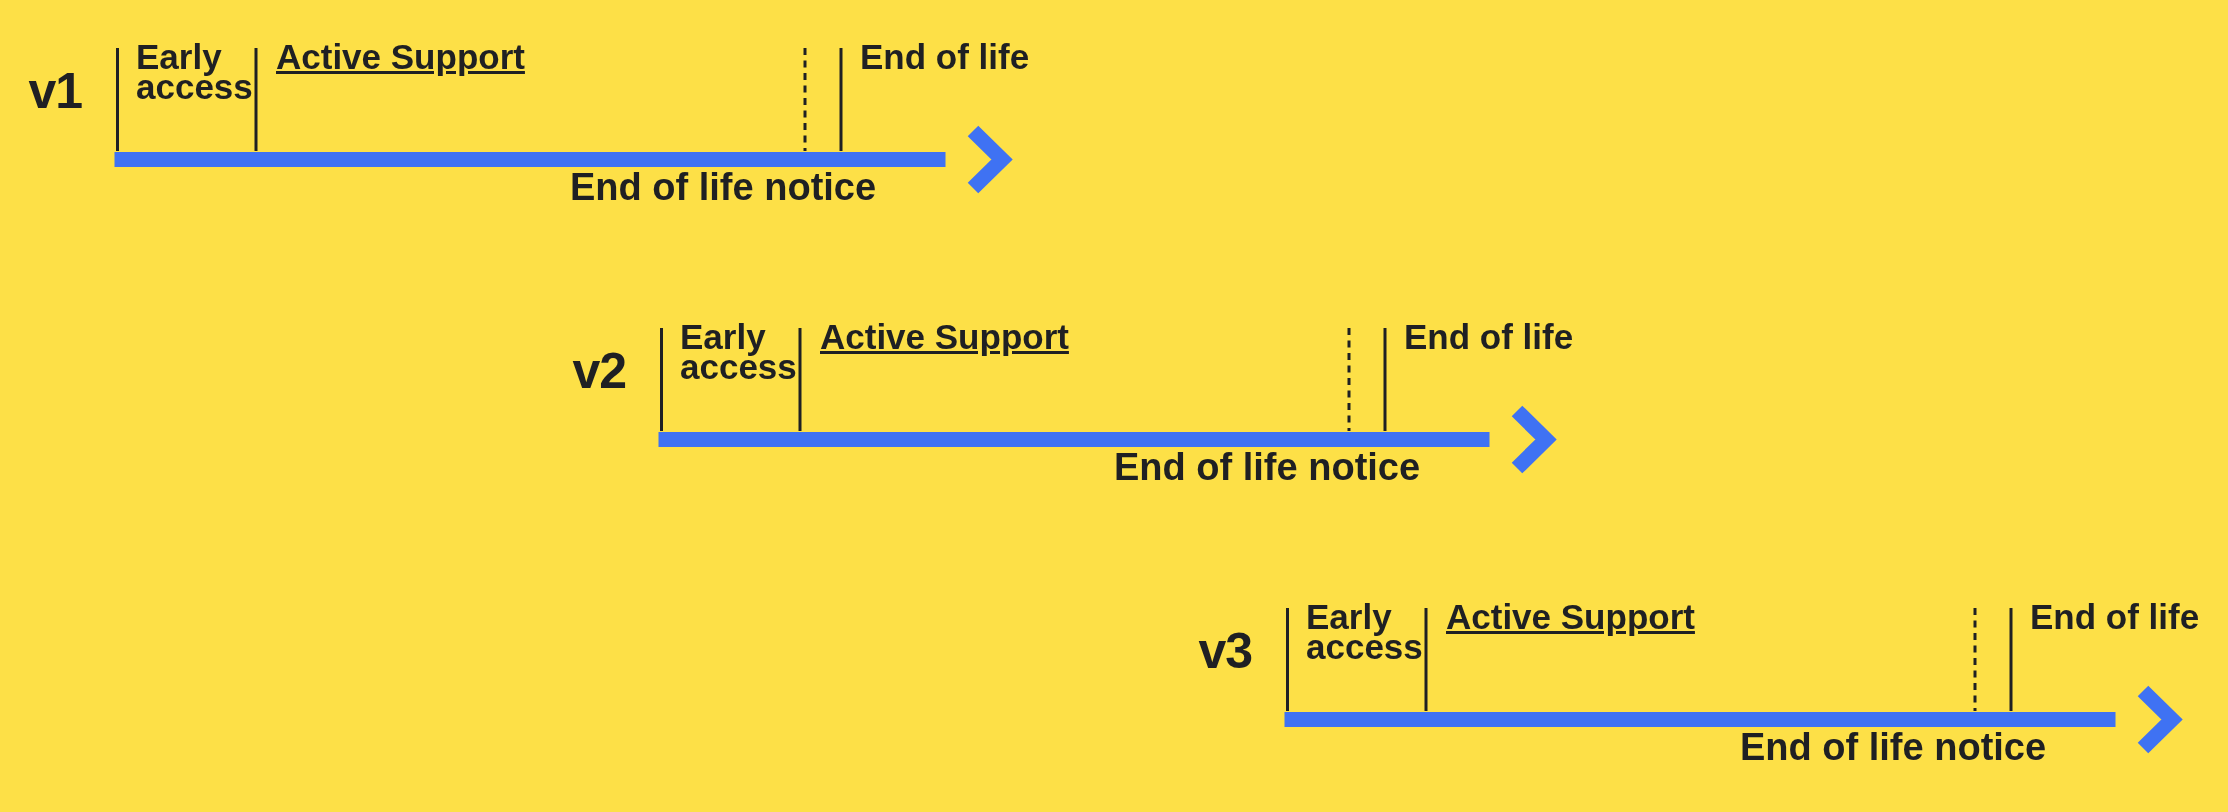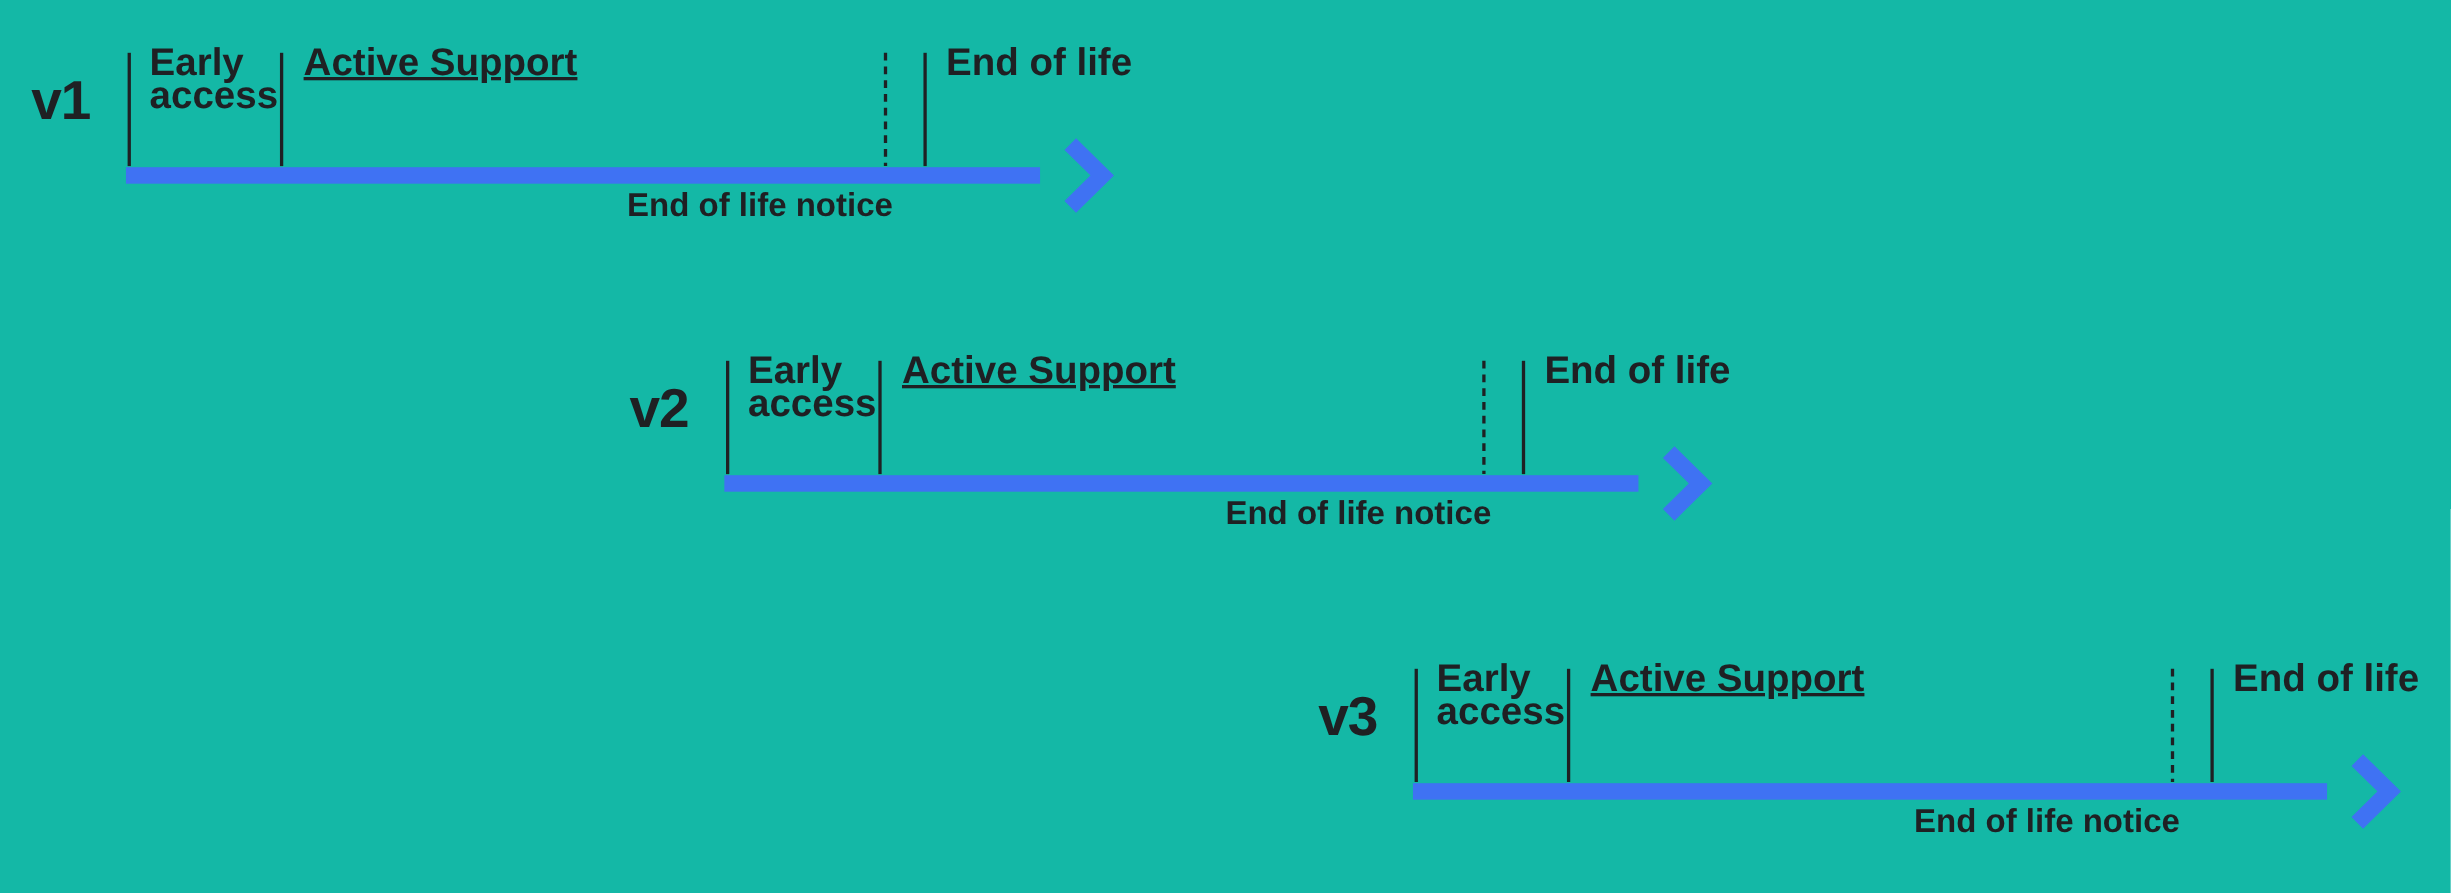--- a/index.html
+++ b/index.html
@@ -4,21 +4,21 @@
 <style>
   :root{
     --accent:#3F72F3;
     --ink:#1F2023;
   }
   html,body{margin:0;padding:0;background:#ffffff;}
   .canvas{
     position:relative;
     width:2228px;
     height:812px;
-    background:#14b8a6;
+    background:#fde047;
     overflow:hidden;
     font-family:"Liberation Sans", sans-serif;
     color:var(--ink);
   }
   .row{position:absolute;width:920px;height:175px;}
   .row.r1{left:118px;top:48px;}
   .row.r2{left:662px;top:328px;}
   .row.r3{left:1288px;top:608px;}
 
   .version{
@@ -28,21 +28,21 @@
   }
   .phase-label{
     position:absolute;top:-6px;font-size:35px;font-weight:700;line-height:30px;
     white-space:nowrap;
   }
   .early{left:18px;width:126px;white-space:normal;}
   .active{left:158px;text-decoration:underline;}
   .eol{left:742px;}
   .notice{
     position:absolute;left:452px;top:123px;width:240px;
-    text-align:center;font-size:30px;font-weight:700;line-height:32px;
+    text-align:center;font-size:38px;font-weight:700;line-height:32px;
     white-space:nowrap;
   }
   svg.timeline{position:absolute;left:-2px;top:0;overflow:visible;}
   .tick{stroke:var(--ink);stroke-width:3;}
   .tick-dashed{stroke:var(--ink);stroke-width:3;stroke-dasharray:7 5.5;}
   .shaft{fill:var(--accent);}
   .head{stroke:var(--accent);stroke-width:15;fill:none;stroke-linejoin:miter;}
 </style>
 </head>
 <body>

